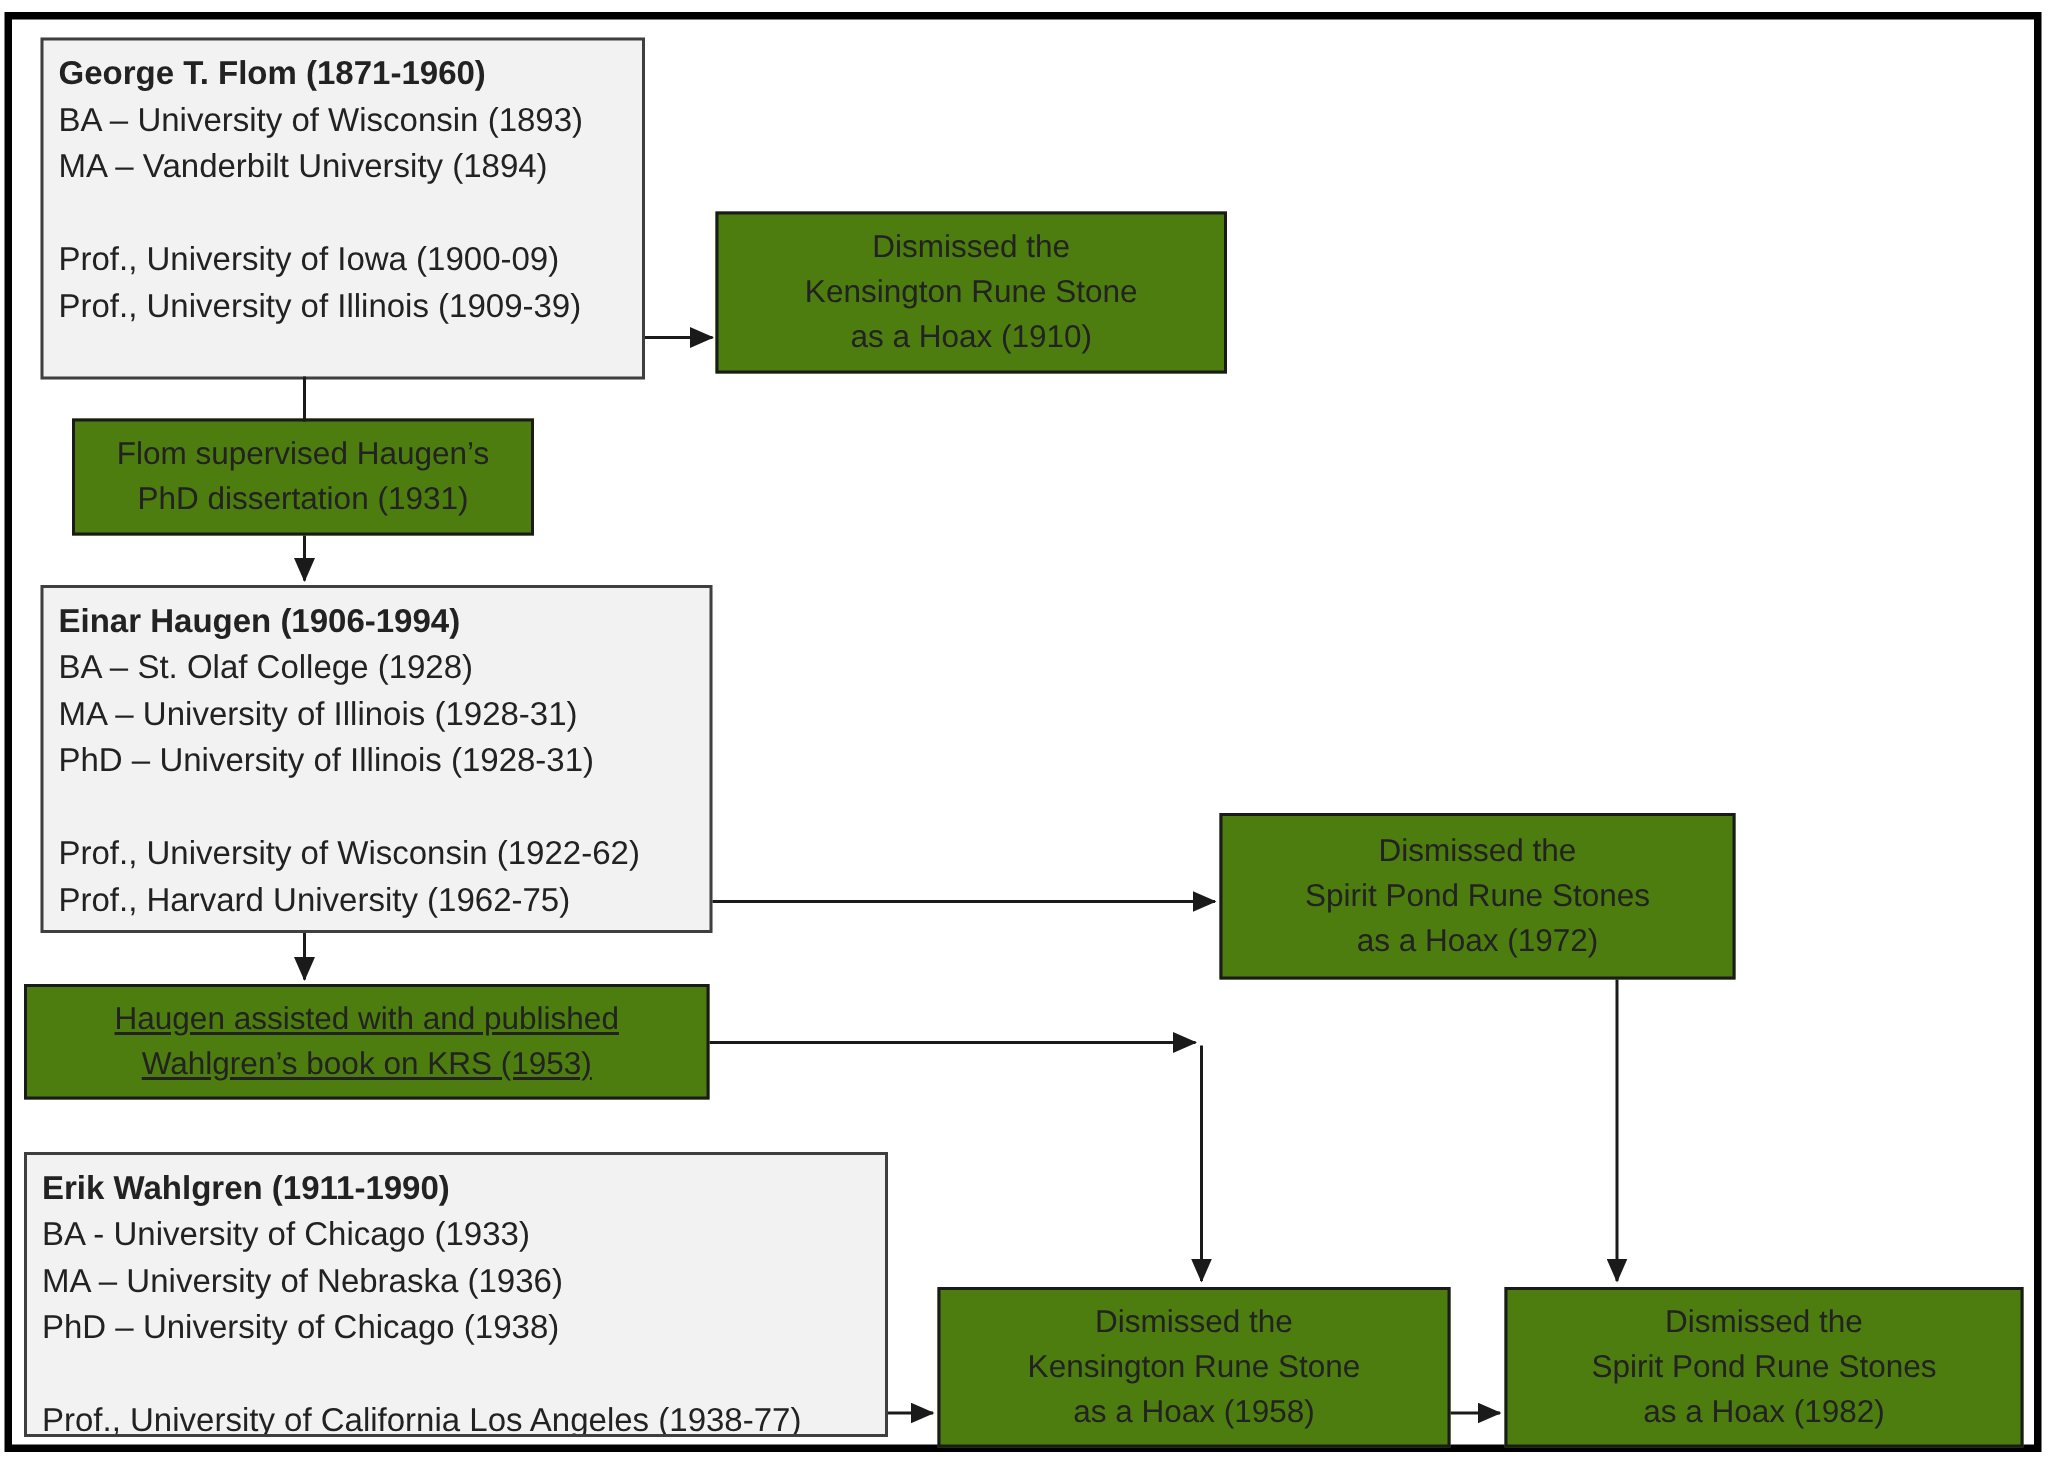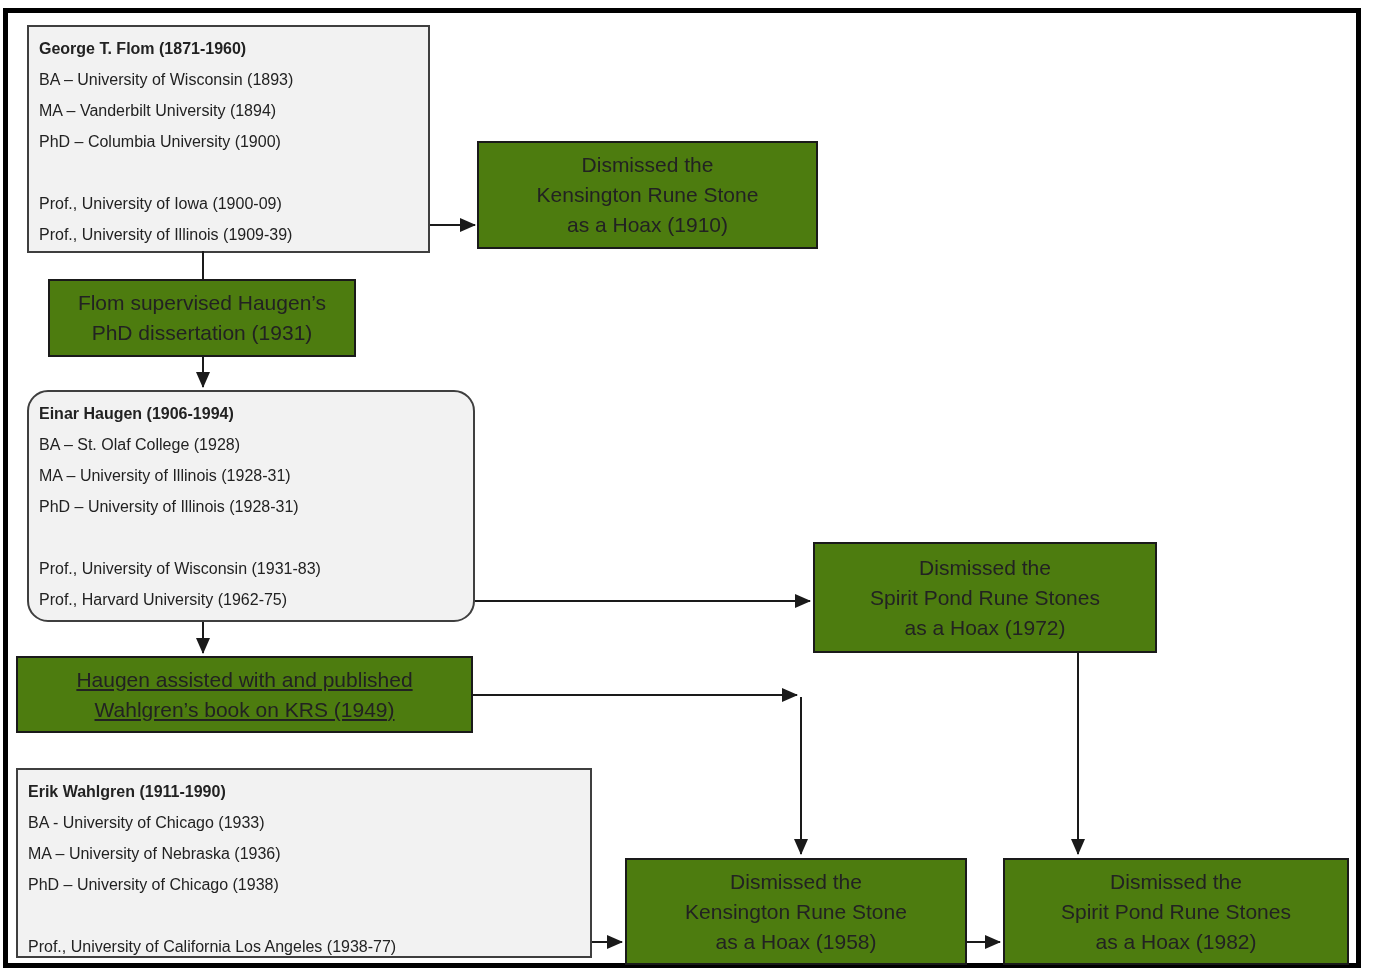--- a/index.html
+++ b/index.html
@@ -14,21 +14,21 @@
     position: absolute; left: 3px; top: 8px;
     width: 1358px; height: 960px;
     border: 5px solid #000000;
     box-sizing: border-box;
     background: #ffffff;
   }
   .box { position: absolute; box-sizing: border-box; overflow: hidden; }
   .person {
     background: #f2f2f2;
     border: 2px solid #3f3f3f;
-    font-size: 16px; line-height: 31px;
+    font-size: 22px; line-height: 31px;
     padding: 6px 10px;
   }
   .person .title { font-weight: bold; }
   .pline { height: 31px; white-space: nowrap; }
   .event {
     background: #4d7c0f;
     border: 2px solid #1a1a1a;
     font-size: 21px; line-height: 30px;
     text-align: center;
     display: flex; flex-direction: column; justify-content: center;
@@ -36,54 +36,53 @@
   .link {
     background: #4d7c0f;
     border: 2px solid #1a1a1a;
     font-size: 21px; line-height: 30px;
     text-align: center;
     display: flex; flex-direction: column; justify-content: center;
   }
   #flom     { left: 27px;   top: 25px;  width: 403px; height: 228px; }
   #krs1910  { left: 477px;  top: 141px; width: 341px; height: 108px; }
   #link1    { left: 48px;   top: 279px; width: 308px; height: 78px;  }
-  #haugen   { left: 27px;   top: 390px; width: 448px; height: 232px; border-radius: 21px; }
+  #haugen   { left: 27px;   top: 390px; width: 448px; height: 232px; }
   #sp1972   { left: 813px;  top: 542px; width: 344px; height: 111px; }
   #link2    { left: 16px;   top: 656px; width: 457px; height: 77px; text-decoration: underline;  }
   #wahlgren { left: 16px;   top: 768px; width: 576px; height: 190px; }
   #krs1958  { left: 625px;  top: 858px; width: 342px; height: 107px; }
   #sp1982   { left: 1003px; top: 858px; width: 346px; height: 107px; }
   #connectors {
     position: absolute; left: 0; top: 0;
     width: 1378px; height: 971px;
     pointer-events: none;
   }
 </style>
 </head>
 <body>
 
 <div class="frame"></div>
 
 <div class="box person" id="flom">
   <div class="pline title">George T. Flom (1871-1960)</div>
   <div class="pline">BA – University of Wisconsin (1893)</div>
   <div class="pline">MA – Vanderbilt University (1894)</div>
-  <div class="pline">PhD – Columbia University (1900)</div>
   <div class="pline"></div>
   <div class="pline">Prof., University of Iowa (1900-09)</div>
   <div class="pline">Prof., University of Illinois (1909-39)</div>
 </div>
 
 <div class="box person" id="haugen">
   <div class="pline title">Einar Haugen (1906-1994)</div>
   <div class="pline">BA – St. Olaf College (1928)</div>
   <div class="pline">MA – University of Illinois (1928-31)</div>
   <div class="pline">PhD – University of Illinois (1928-31)</div>
   <div class="pline"></div>
-  <div class="pline">Prof., University of Wisconsin (1931-83)</div>
+  <div class="pline">Prof., University of Wisconsin (1922-62)</div>
   <div class="pline">Prof., Harvard University (1962-75)</div>
 </div>
 
 <div class="box person" id="wahlgren">
   <div class="pline title">Erik Wahlgren (1911-1990)</div>
   <div class="pline">BA - University of Chicago (1933)</div>
   <div class="pline">MA – University of Nebraska (1936)</div>
   <div class="pline">PhD – University of Chicago (1938)</div>
   <div class="pline"></div>
   <div class="pline">Prof., University of California Los Angeles (1938-77)</div>
@@ -113,21 +112,21 @@
   <div>as a Hoax (1982)</div>
 </div>
 
 <div class="box link" id="link1">
   <div>Flom supervised Haugen’s</div>
   <div>PhD dissertation (1931)</div>
 </div>
 
 <div class="box link" id="link2">
   <div>Haugen assisted with and published</div>
-  <div>Wahlgren’s book on KRS (1949)</div>
+  <div>Wahlgren’s book on KRS (1953)</div>
 </div>
 
 <svg id="connectors" viewBox="0 0 1378 971" xmlns="http://www.w3.org/2000/svg">
   <defs>
     <marker id="arrow" markerUnits="userSpaceOnUse" markerWidth="16" markerHeight="14" refX="15" refY="7" orient="auto">
       <path d="M0,0 L16,7 L0,14 Z" fill="#1a1a1a"></path>
     </marker>
   </defs>
   <g stroke="#1a1a1a" stroke-width="2" fill="none">
     <line x1="430" y1="225" x2="475" y2="225" marker-end="url(#arrow)"></line>

